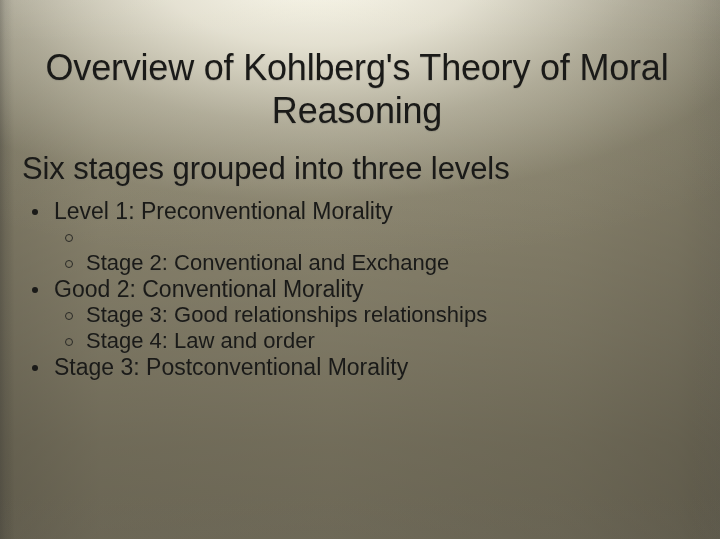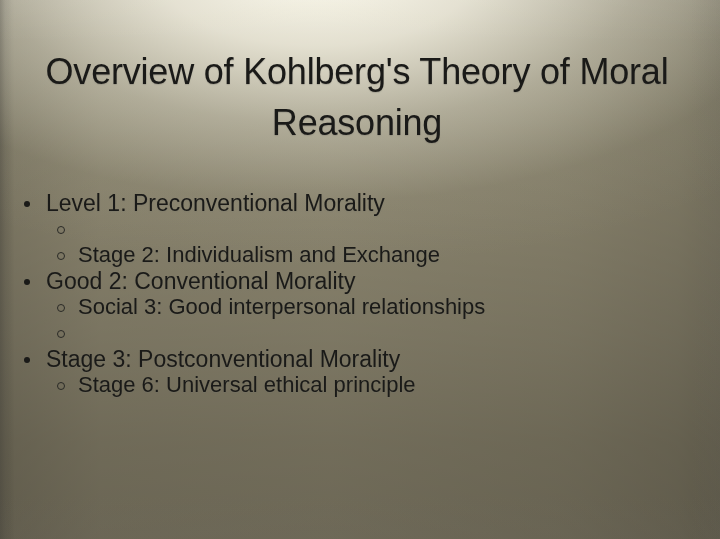--- a/index.html
+++ b/index.html
@@ -67,42 +67,42 @@
     height: 100%;
   }
 
   .title {
     position: absolute;
     left: 4px;
     right: 10px;
     top: 22px;
     text-align: center;
     font-size: 36px;
-    line-height: 51px;
+    line-height: 43px;
     font-weight: 400;
     letter-spacing: -0.2px;
     text-shadow: 0 1px 1px rgba(120, 118, 108, 0.35);
   }
   .subtitle {
     position: absolute;
     left: 22px;
     top: 124px;
     font-size: 31px;
     line-height: 37px;
     font-weight: 400;
     letter-spacing: -0.1px;
     text-shadow: 0 1px 1px rgba(120, 118, 108, 0.32);
   }
 
   .outline {
     position: absolute;
     left: 0;
     top: 190px;
     right: 0;
-    margin: 0;
+    margin: 8px;
     padding: 0;
     list-style: none;
   }
   .lvl-item {
     position: relative;
     margin: 0;
     padding: 0;
   }
   .row {
     position: relative;
@@ -149,63 +149,61 @@
   }
 </style>
 </head>
 <body>
 
 <div id="slide">
   <div id="content">
 
     <h1 class="title">Overview of Kohlberg's Theory of Moral Reasoning</h1>
 
+    <h2 class="subtitle">Six stages grouped into three levels</h2>
 
     <ul class="outline">
 
       <li class="lvl-item">
         <div class="row level">
           <span class="bullet disc"></span>
           <span>Level 1: Preconventional Morality</span>
         </div>
         <ul class="sub-list">
           <li class="row stage">
             <span class="bullet circle"></span>
           </li>
           <li class="row stage">
             <span class="bullet circle"></span>
-            <span>Stage 2: Individualism and Exchange</span>
+            <span>Stage 2: Conventional and Exchange</span>
           </li>
         </ul>
       </li>
 
       <li class="lvl-item">
         <div class="row level">
           <span class="bullet disc"></span>
           <span>Good 2: Conventional Morality</span>
         </div>
         <ul class="sub-list">
           <li class="row stage">
             <span class="bullet circle"></span>
-            <span>Social 3: Good interpersonal relationships</span>
-          </li>
-          <li class="row stage">
-            <span class="bullet circle"></span>
+            <span>Stage 3: Good relationships relationships</span>
+          </li>
+          <li class="row stage">
+            <span class="bullet circle"></span>
+            <span>Stage 4: Law and order</span>
           </li>
         </ul>
       </li>
 
       <li class="lvl-item">
         <div class="row level">
           <span class="bullet disc"></span>
           <span>Stage 3: Postconventional Morality</span>
         </div>
         <ul class="sub-list">
-          <li class="row stage">
-            <span class="bullet circle"></span>
-            <span>Stage 6: Universal ethical principle</span>
-          </li>
         </ul>
       </li>
 
     </ul>
   </div>
 </div>
 
 </body></html>

